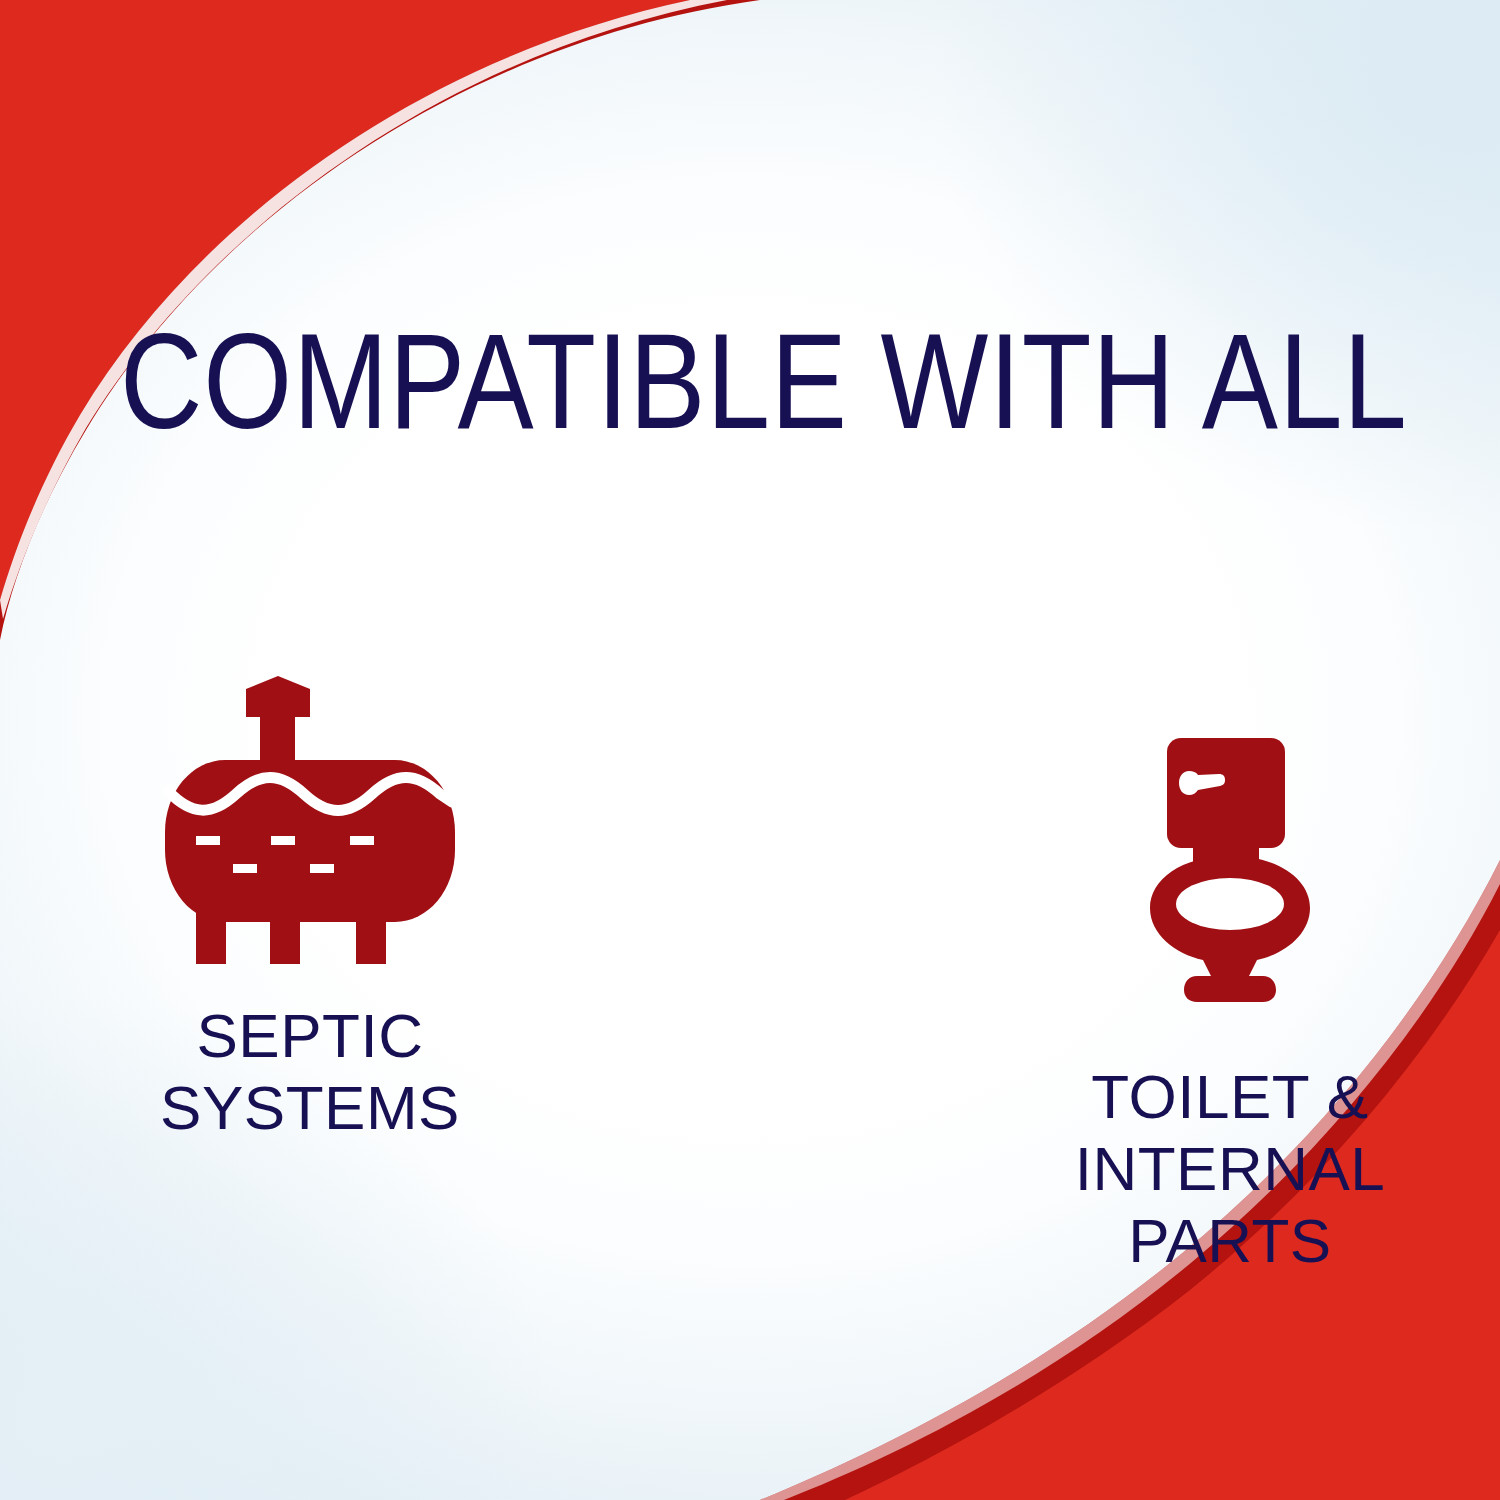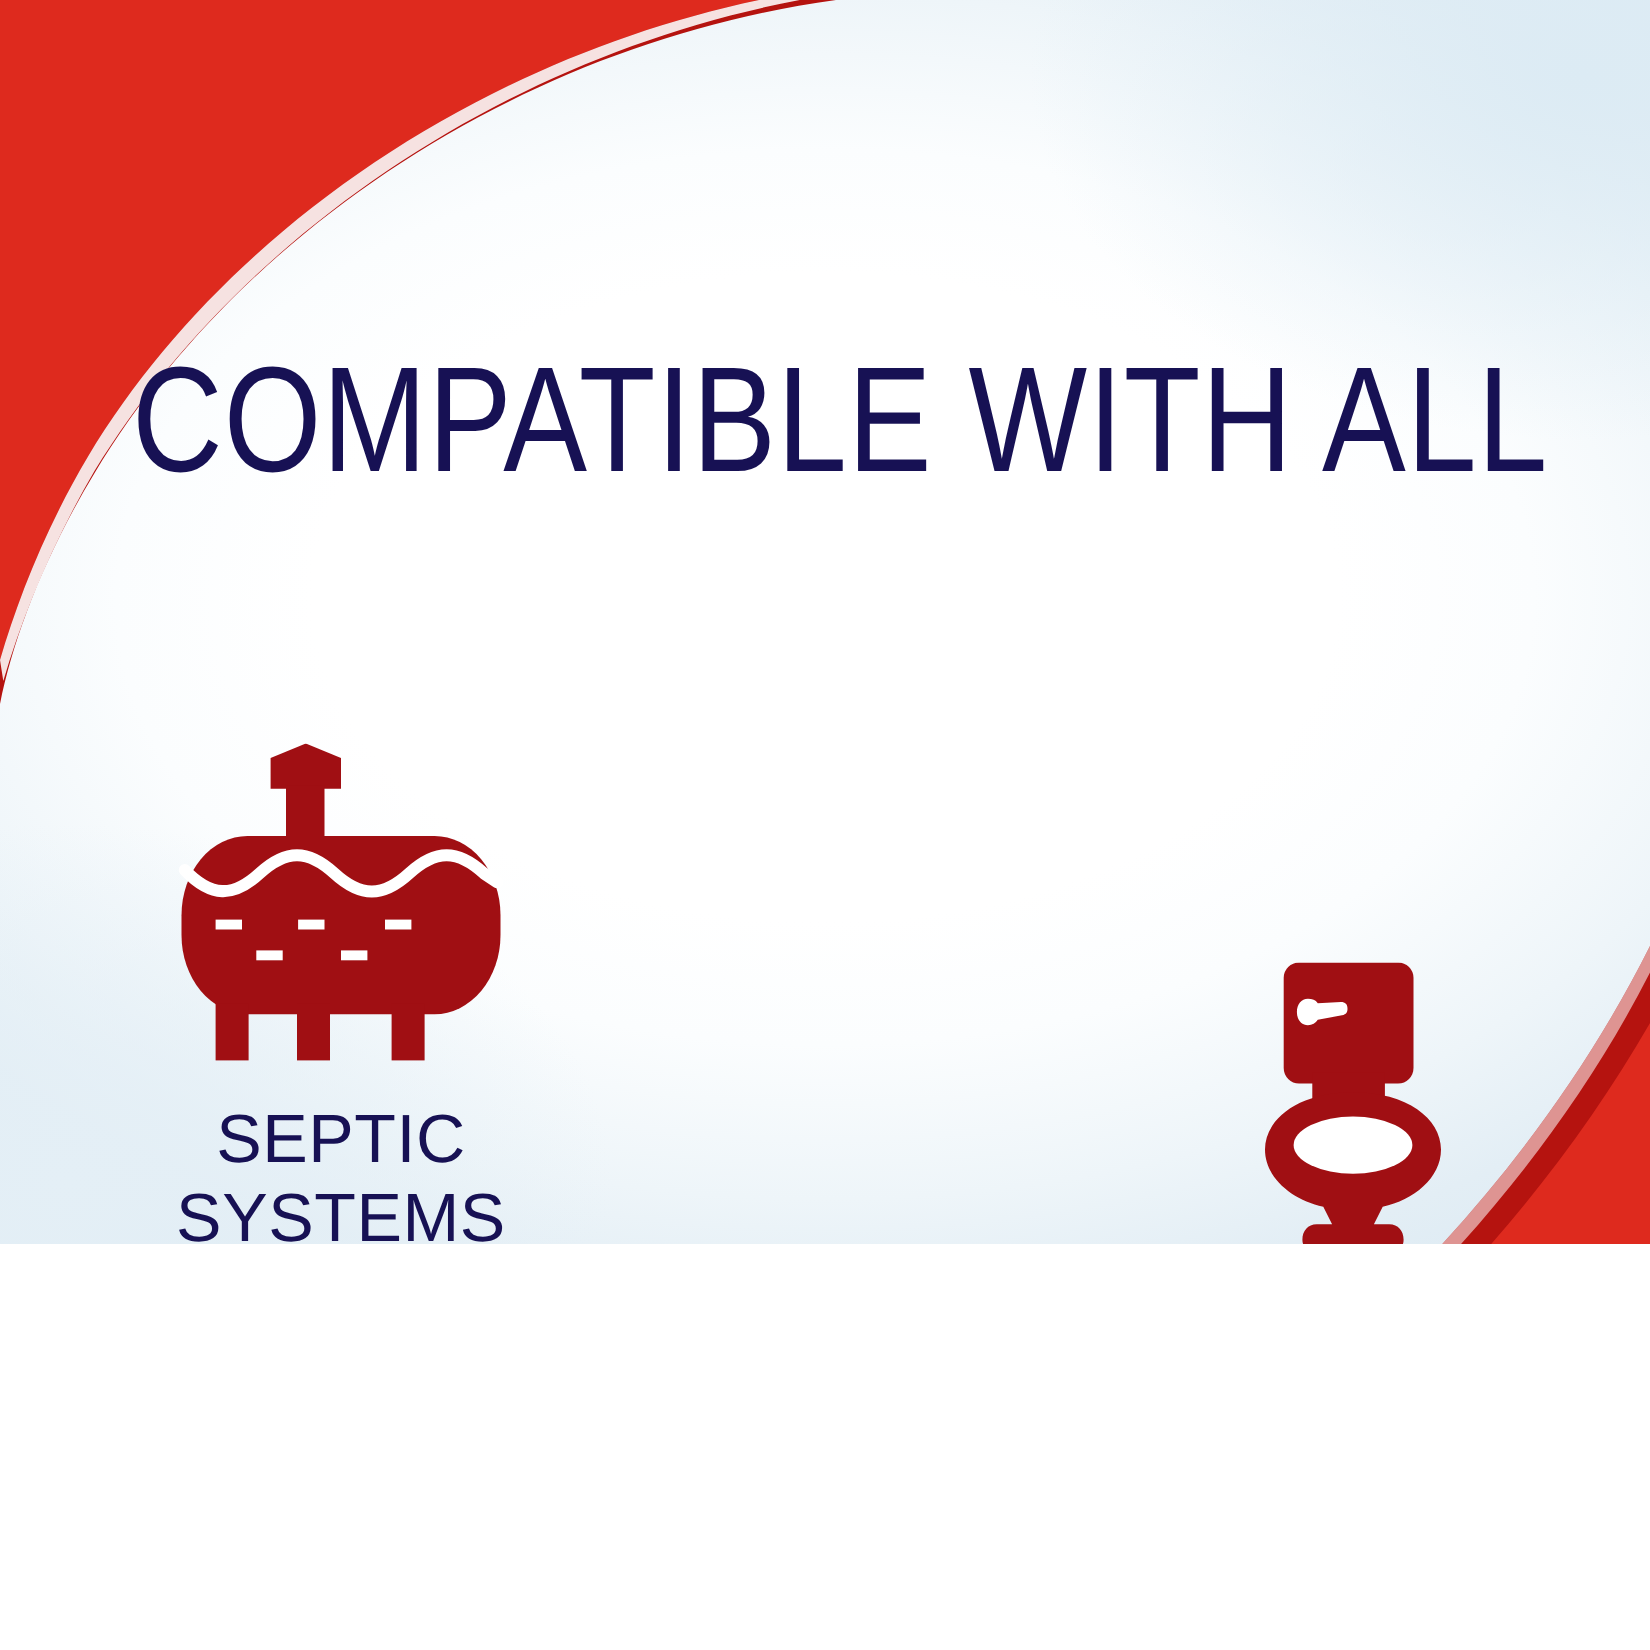--- a/index.html
+++ b/index.html
@@ -8,21 +8,21 @@
     padding: 0;
     background: #ffffff;
   }
   body {
     font-family: "Liberation Sans", sans-serif;
   }
 
   .poster {
     position: relative;
     width: 1500px;
-    height: 1131px;
+    height: 1500px;
     overflow: hidden;
     background: #0f766e;
   }
 
   
   .bg-base {
     position: absolute;
     inset: 0;
     background:
       radial-gradient(ellipse 74% 62% at 50% 48%,
@@ -195,17 +195,22 @@
                      L104,238 L118,238 C126,238 131,244 131,252 C131,259 126,264 118,264
                      L52,264 C44,264 39,259 39,252 C39,244 44,238 52,238 L66,238 L58,222
                      C30,216 5,196 5,170 C5,142 36,118 85,118 Z"></path>
           </g>
 
           <ellipse cx="85" cy="166" rx="54" ry="26" fill="#FFFFFF"></ellipse>
 
           <path d="M44,33 C38,33 34,38 34,45 C34,52 38,57 44,57 C48,57 51,55 53,52 L75,48 C79,47 80,45 80,42 C80,38 78,36 74,36 L53,37 C51,34 48,33 44,33 Z" fill="#FFFFFF"></path>
         </svg>
       </div>
+      <div class="caption caption-toilet">
+        <span class="line">TOILET &amp;</span>
+        <span class="line">INTERNAL</span>
+        <span class="line">PARTS</span>
+      </div>
     </div>
 
 
   </div>
 </div>
 
 </body></html>

